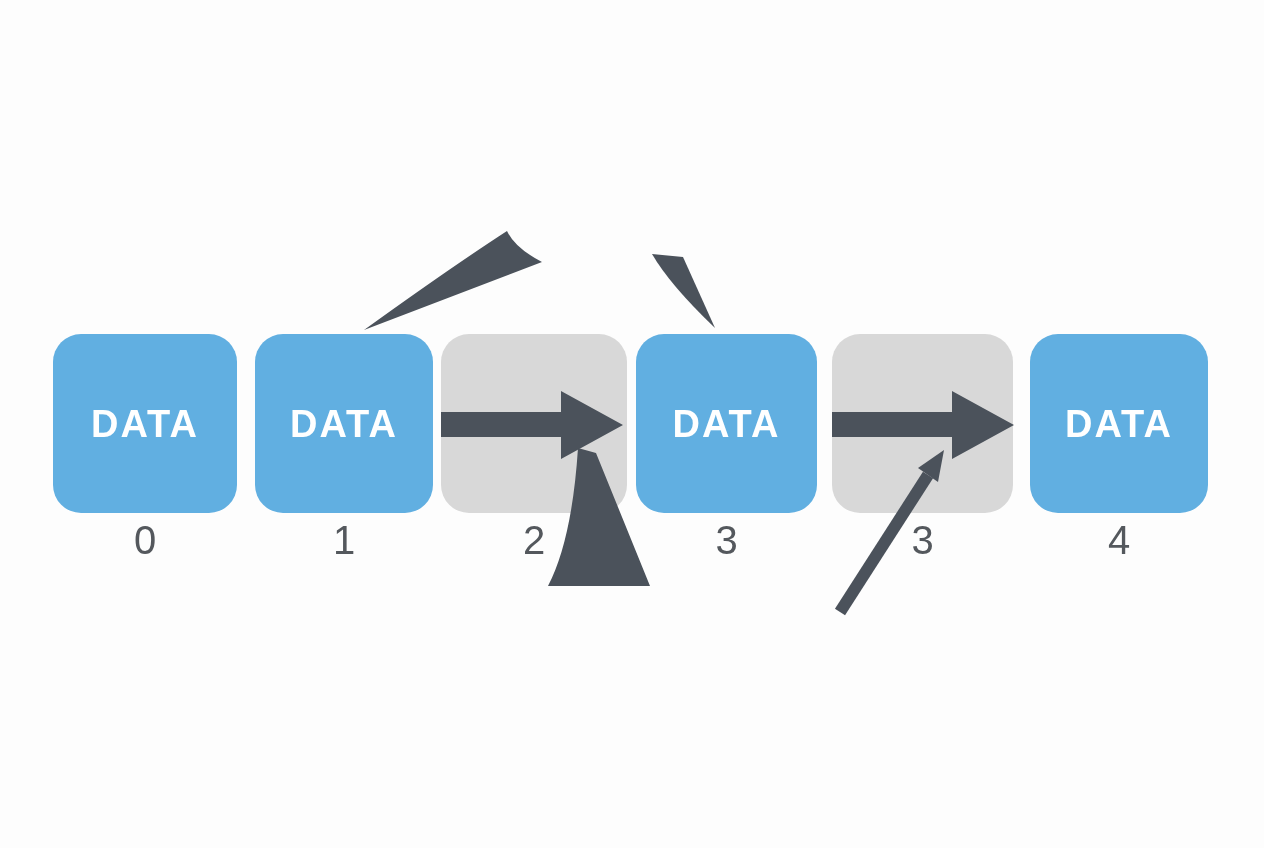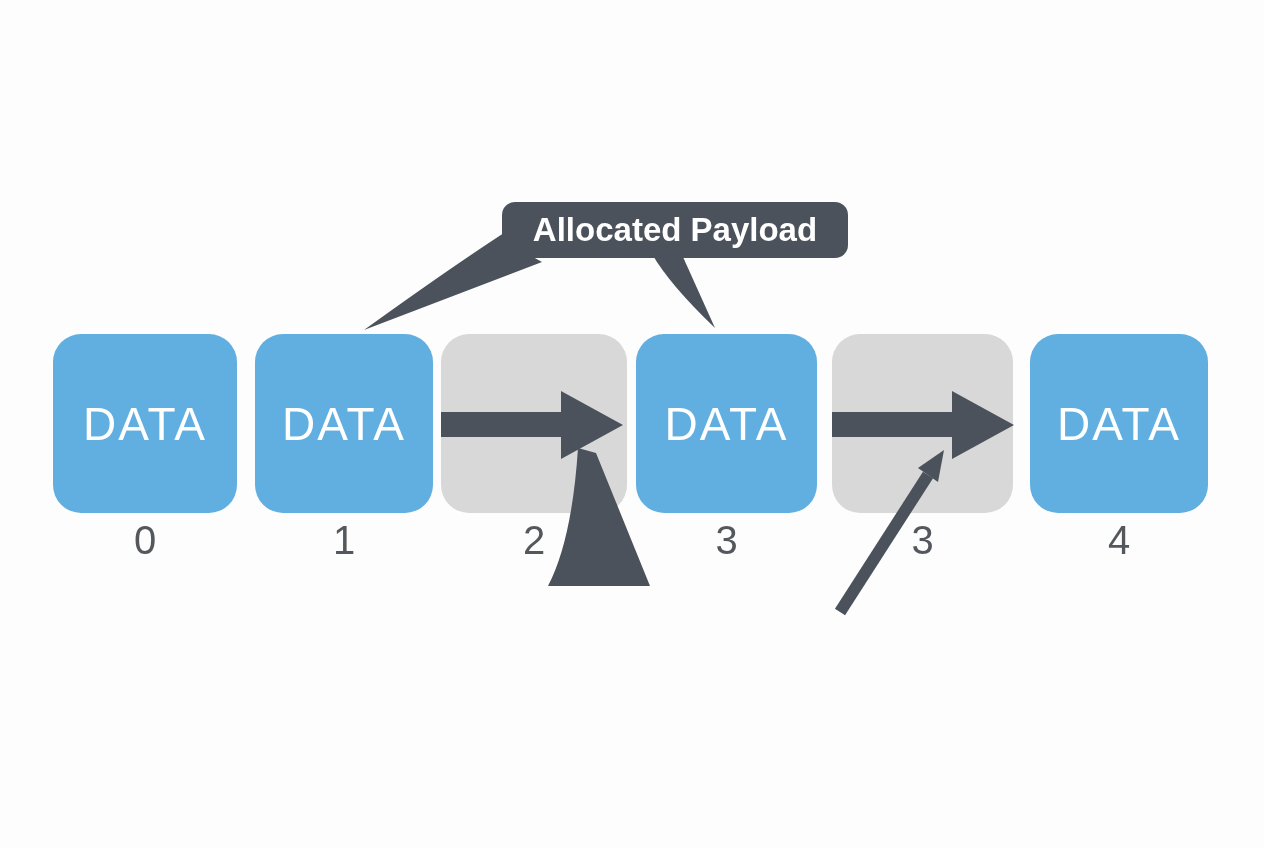--- a/index.html
+++ b/index.html
@@ -26,22 +26,22 @@
     height: 179px;
     border-radius: 28px;
     display: flex;
     align-items: center;
     justify-content: center;
   }
   .block.allocated { background: #61afe1; }
   .block.free      { background: #d8d8d8; }
   .block-label {
     color: #ffffff;
-    font-size: 46px;
-    font-weight: 400;
+    font-size: 38px;
+    font-weight: 700;
     letter-spacing: 2px;
     line-height: 1;
     user-select: none;
   }
   .index-label {
     position: absolute;
     top: 516px;
     height: 48px;
     text-align: center;
     font-size: 40px;
@@ -101,23 +101,20 @@
     <span class="block-label">DATA</span>
   </div>
 
   <div class="index-label i0">0</div>
   <div class="index-label i1">1</div>
   <div class="index-label i2">2</div>
   <div class="index-label i3">3</div>
   <div class="index-label i4">3</div>
   <div class="index-label i5">4</div>
 
-  <div class="callout callout-top">
-    <span>Allocated Payload</span>
-  </div>
 
   <svg class="overlay" viewBox="0 0 1264 848" xmlns="http://www.w3.org/2000/svg">
 
     <path d="M441 412 L561 412 L561 391 L623 425 L561 459 L561 437 L441 437 Z" fill="#4b525b"></path>
 
     <path d="M832 412 L952 412 L952 391 L1014 425 L952 459 L952 437 L832 437 Z" fill="#4b525b"></path>
 
     <path d="M507 231 Q450 268 364 330 L542 262 Q515 248 507 231 Z" fill="#4b525b"></path>
 
     <path d="M652 254 L683 257 L715 328 Q670 285 652 254 Z" fill="#4b525b"></path>

